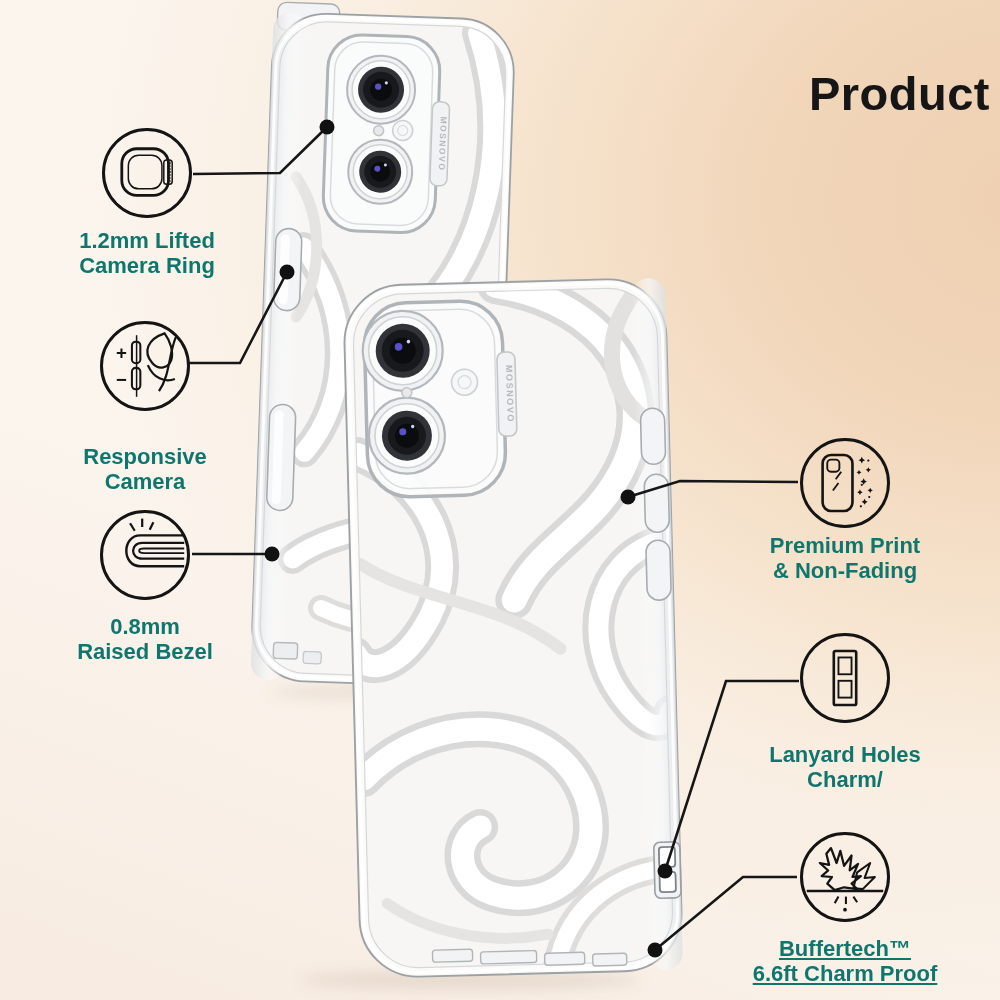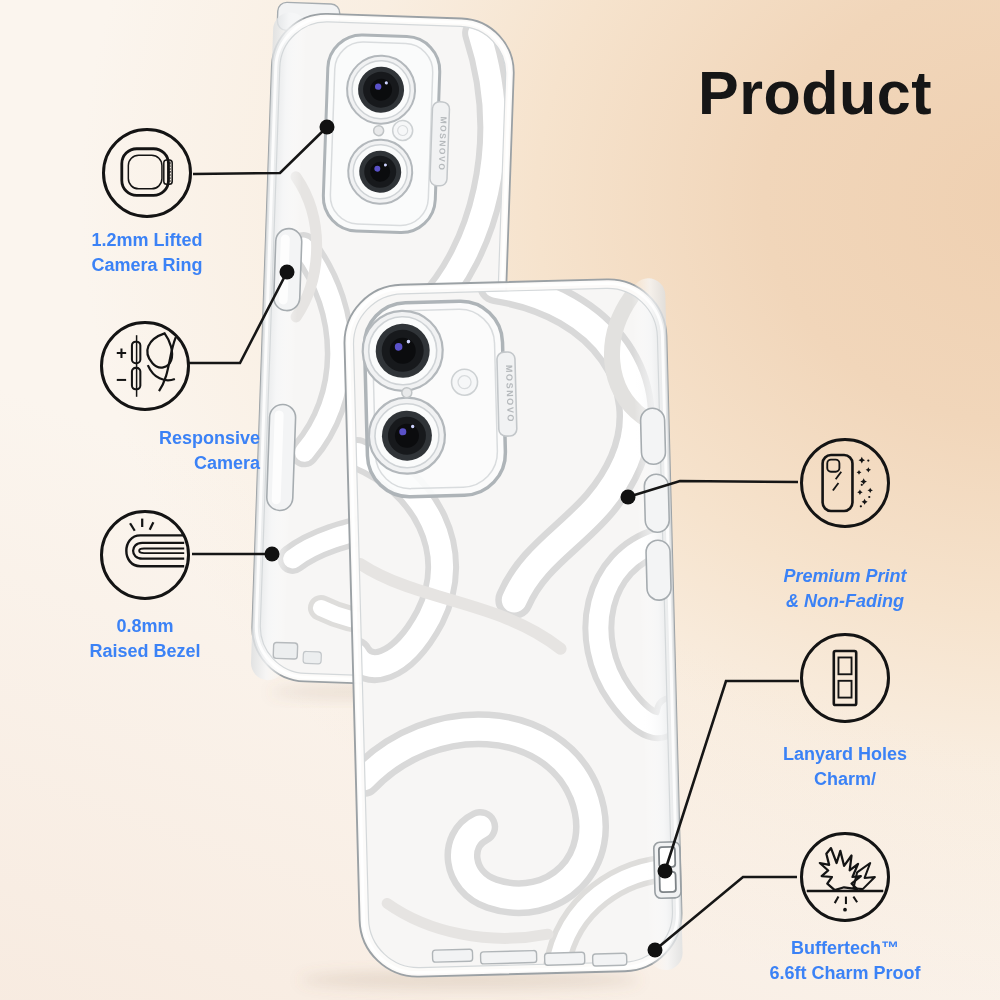--- a/index.html
+++ b/index.html
@@ -12,25 +12,25 @@
   }
   #canvas{position:relative;width:1000px;height:1000px;}
   #scene{position:absolute;left:0;top:0;width:1000px;height:1000px;z-index:1;}
   .callout{
     position:absolute;width:90px;height:90px;box-sizing:border-box;
     border:3px solid #141414;border-radius:50%;z-index:2;
   }
   .callout svg{width:100%;height:100%;display:block;}
   .feature-label{
     position:absolute;width:230px;text-align:center;z-index:2;
-    font-weight:bold;font-size:18px;line-height:25px;color:#3b82f6;
+    font-weight:bold;font-size:22px;line-height:25px;color:#0f766e;
   }
   #page-title{
     position:absolute;left:640px;top:60px;width:350px;z-index:2;
-    text-align:center;font-weight:bold;font-size:61px;line-height:67px;color:#161616;
+    text-align:right;font-weight:bold;font-size:47px;line-height:67px;color:#161616;
     letter-spacing:.5px;
   }
   .iconline{stroke:#141414;fill:none;}
 </style>
 </head>
 <body>
 
 <div id="canvas">
 
   <svg id="scene" viewBox="0 0 1000 1000">
@@ -226,21 +226,21 @@
       <line x1="36" y1="12" x2="36" y2="78" class="iconline" stroke-width="1.6"></line>
       <rect x="31" y="19" width="9" height="23" rx="4" fill="#fdf8f2" class="iconline" stroke-width="2.2"></rect>
       <rect x="31" y="47" width="9" height="23" rx="4" fill="#fdf8f2" class="iconline" stroke-width="2.2"></rect>
       <text x="14" y="38" font-size="20" font-weight="bold" fill="#141414">+</text>
       <text x="14" y="66" font-size="20" font-weight="bold" fill="#141414">−</text>
       <path d="M66,10 C48,16 42,30 53,42 C60,50 70,47 73,39 C76,30 72,18 66,10 Z" class="iconline" stroke-width="2.4"></path>
       <path d="M78,14 C70,34 72,54 60,72" class="iconline" stroke-width="2.4"></path>
       <path d="M48,44 C54,58 66,63 77,59" class="iconline" stroke-width="2.4"></path>
     </svg>
   </div>
-  <div class="feature-label" style="left:30px;top:426px;text-align:right;">
+  <div class="feature-label" style="left:30px;top:444px;">
     <div>Responsive</div>
     <div>Camera</div>
   </div>
 
   <div class="callout" style="left:100px;top:510px;">
     <svg viewBox="0 0 90 90">
       <path d="M87,24 L40,24 C20,24 20,57 40,57 L87,57" class="iconline" stroke-width="2.6"></path>
       <path d="M87,32 L42,32 C29,32 29,49 42,49 L87,49" class="iconline" stroke-width="2.4"></path>
       <path d="M87,38 L44,38 C37,38 37,43 44,43 L87,43" class="iconline" stroke-width="2"></path>
       <g class="iconline" stroke-width="2.4">
@@ -269,21 +269,21 @@
         <path d="M72,50 l1,1.9 1.9,1 -1.9,1 -1,1.9 -1,-1.9 -1.9,-1 1.9,-1 Z"></path>
         <path d="M61,52 l1,1.9 1.9,1 -1.9,1 -1,1.9 -1,-1.9 -1.9,-1 1.9,-1 Z"></path>
         <path d="M66,62 l1.1,2.1 2.1,1.1 -2.1,1.1 -1.1,2.1 -1.1,-2.1 -2.1,-1.1 2.1,-1.1 Z"></path>
         <circle cx="70" cy="21" r="1.2"></circle>
         <circle cx="63" cy="47" r="1.2"></circle>
         <circle cx="71" cy="60" r="1.2"></circle>
         <circle cx="62" cy="70" r="1.2"></circle>
       </g>
     </svg>
   </div>
-  <div class="feature-label" style="left:730px;top:564px;font-style:italic;">
+  <div class="feature-label" style="left:730px;top:533px;">
     <div>Premium Print</div>
     <div>&amp; Non-Fading</div>
   </div>
 
   <div class="callout" style="left:800px;top:633px;">
     <svg viewBox="0 0 90 90">
       <rect x="33" y="16" width="24" height="58" rx="2" class="iconline" stroke-width="2.8"></rect>
       <rect x="38" y="23" width="14" height="18" class="iconline" stroke-width="2"></rect>
       <rect x="38" y="48" width="14" height="18" class="iconline" stroke-width="2"></rect>
     </svg>
@@ -299,18 +299,18 @@
       <path d="M30,14 L36,30 L40,17 L44,33 L52,22 L50,38 L59,31 L53,45 L62,44 L52,52 L58,58 L44,56 L34,59 L26,52 L31,45 L20,44 L27,38 L18,30 L28,32 L25,20 Z" class="iconline" stroke-width="2.4" stroke-linejoin="round" fill="#fdf8f2"></path>
       <path d="M58,40 L72,30 L66,46 L77,45 L64,58 L54,57 Z" class="iconline" stroke-width="2.2" stroke-linejoin="round" fill="#fdf8f2"></path>
       <g class="iconline" stroke-width="2.2">
         <line x1="38" y1="66" x2="34" y2="73"></line>
         <line x1="46" y1="66" x2="46" y2="74"></line>
         <line x1="54" y1="66" x2="58" y2="72"></line>
       </g>
       <circle cx="45" cy="80" r="2" fill="#141414"></circle>
     </svg>
   </div>
-  <div class="feature-label" style="left:730px;top:936px;">
+  <div class="feature-label" style="left:730px;top:936px;text-decoration:underline;">
     <div>Buffertech™</div>
     <div>6.6ft Charm Proof</div>
   </div>
 
 </div>
 
 </body></html>

